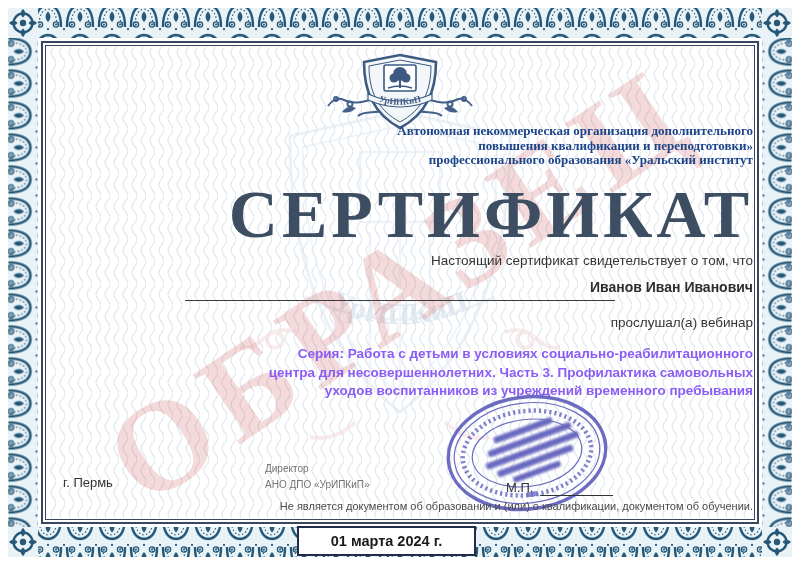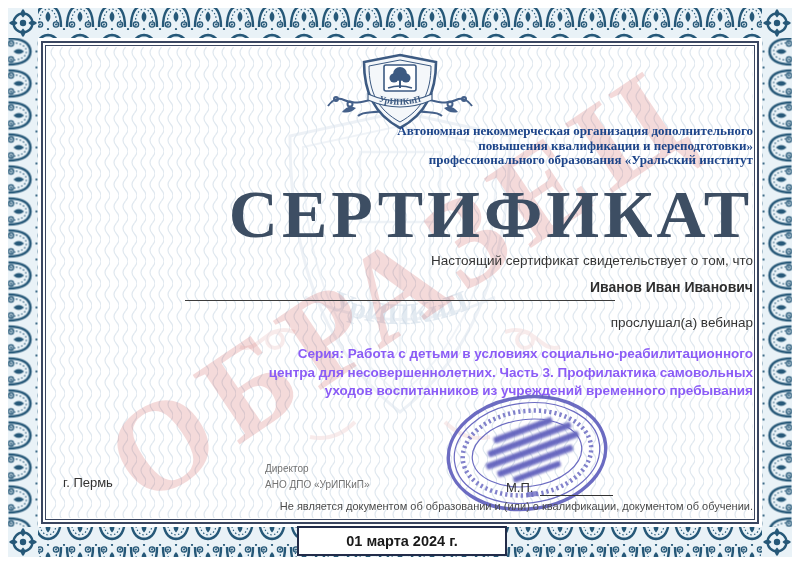--- a/index.html
+++ b/index.html
@@ -50,21 +50,21 @@
       font-family:"Liberation Serif",serif;font-weight:bold;
       font-size:128px;letter-spacing:12px;white-space:nowrap;
       color:var(--watermark_red);opacity:.20;}
 
   .wm-emblem{position:absolute;left:235px;top:92px;z-index:0;opacity:.55;}
   .waves-svg{position:absolute;left:47px;top:47px;z-index:0;}
   .border-svg{position:absolute;left:0;top:0;z-index:1;}
   .logo-svg{left:50%;transform:translateX(-50%);top:5px;}
 
   
-  .date-box{position:absolute;left:297px;top:526px;width:210px;height:30px;
+  .date-box{position:absolute;left:297px;top:526px;width:179px;height:30px;
       background:#ffffff;border:2px solid #222c49;z-index:6;
       display:flex;align-items:center;justify-content:center;
       font-size:14.5px;font-weight:bold;color:#1a1a1a;}
 </style>
 </head>
 <body>
 
 <div class="page">
 
   <svg class="border-svg" width="800" height="565">

